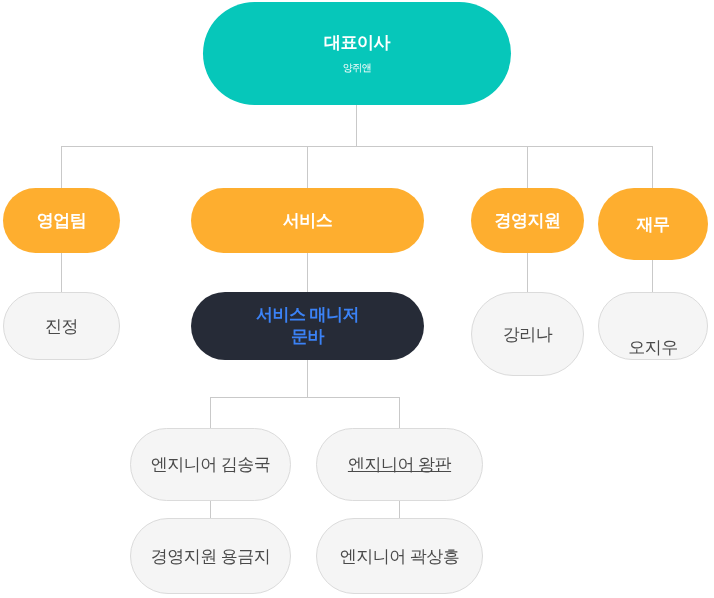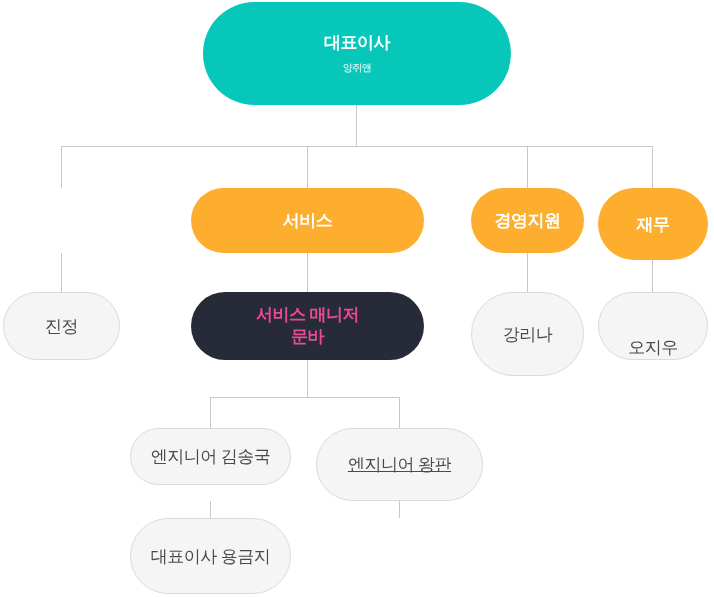--- a/index.html
+++ b/index.html
@@ -21,21 +21,21 @@
     align-items: center;
     justify-content: center;
     border-radius: 999px;
     box-sizing: border-box;
     text-align: center;
     letter-spacing: -0.5px;
     cursor: default;
   }
   .teal   { background: #06C7BA; color: #ffffff; }
   .orange { background: #FEAE2F; color: #ffffff; }
-  .dark   { background: #262B37; color: #ec4899; }
+  .dark   { background: #262B37; color: #3b82f6; }
   .gray   { background: #F5F5F5; border: 1px solid #DBDBDB; color: #4A4A4A; }
   .t-title  { font-weight: 700; font-size: 17px; line-height: 1.3; }
   .t-name   { font-weight: 500; font-size: 10px; margin-top: 7px; }
   .t-label  { font-weight: 700; font-size: 17px; }
   .t-member { font-weight: 500; font-size: 17px; }
   .line {
     position: absolute;
     background: #C9C9C9;
   }
 </style>
@@ -59,20 +59,23 @@
   <div class="line" style="left:210px; top:397px; width:1px;  height:31px;"></div>
   <div class="line" style="left:399px; top:397px; width:1px;  height:31px;"></div>
   <div class="line" style="left:210px; top:501px; width:1px;  height:17px;"></div>
   <div class="line" style="left:399px; top:501px; width:1px;  height:17px;"></div>
 
   <div class="node teal" style="left:203px; top:2px; width:308px; height:103px;">
     <span class="t-title">대표이사</span>
     <span class="t-name">양쥐앤</span>
   </div>
 
+  <div class="node orange" style="left:3px; top:188px; width:117px; height:65px;">
+    <span class="t-label">영업팀</span>
+  </div>
   <div class="node orange" style="left:191px; top:188px; width:233px; height:65px;">
     <span class="t-label">서비스</span>
   </div>
   <div class="node orange" style="left:471px; top:188px; width:113px; height:65px;">
     <span class="t-label">경영지원</span>
   </div>
   <div class="node orange" style="left:598px; top:188px; width:110px; height:72px;">
     <span class="t-label">재무</span>
   </div>
 
@@ -83,24 +86,27 @@
     <span class="t-title">서비스 매니저</span>
     <span class="t-title">문바</span>
   </div>
   <div class="node gray" style="left:471px; top:292px; width:113px; height:84px;">
     <span class="t-member">강리나</span>
   </div>
   <div class="node gray" style="left:598px; top:292px; width:110px; height:68px;justify-content:flex-end;">
     <span class="t-member">오지우</span>
   </div>
 
-  <div class="node gray" style="left:130px; top:428px; width:161px; height:57px;text-align:right;">
+  <div class="node gray" style="left:130px; top:428px; width:161px; height:73px;text-align:right;">
     <span class="t-member">엔지니어 김송국</span>
   </div>
   <div class="node gray" style="left:316px; top:428px; width:167px; height:73px;text-decoration:underline;">
     <span class="t-member">엔지니어 왕판</span>
   </div>
 
   <div class="node gray" style="left:130px; top:518px; width:161px; height:76px;">
-    <span class="t-member">대표이사 용금지</span>
+    <span class="t-member">경영지원 용금지</span>
+  </div>
+  <div class="node gray" style="left:316px; top:518px; width:167px; height:76px;">
+    <span class="t-member">엔지니어 곽상흥</span>
   </div>
 
 </div>
 
 </body></html>

